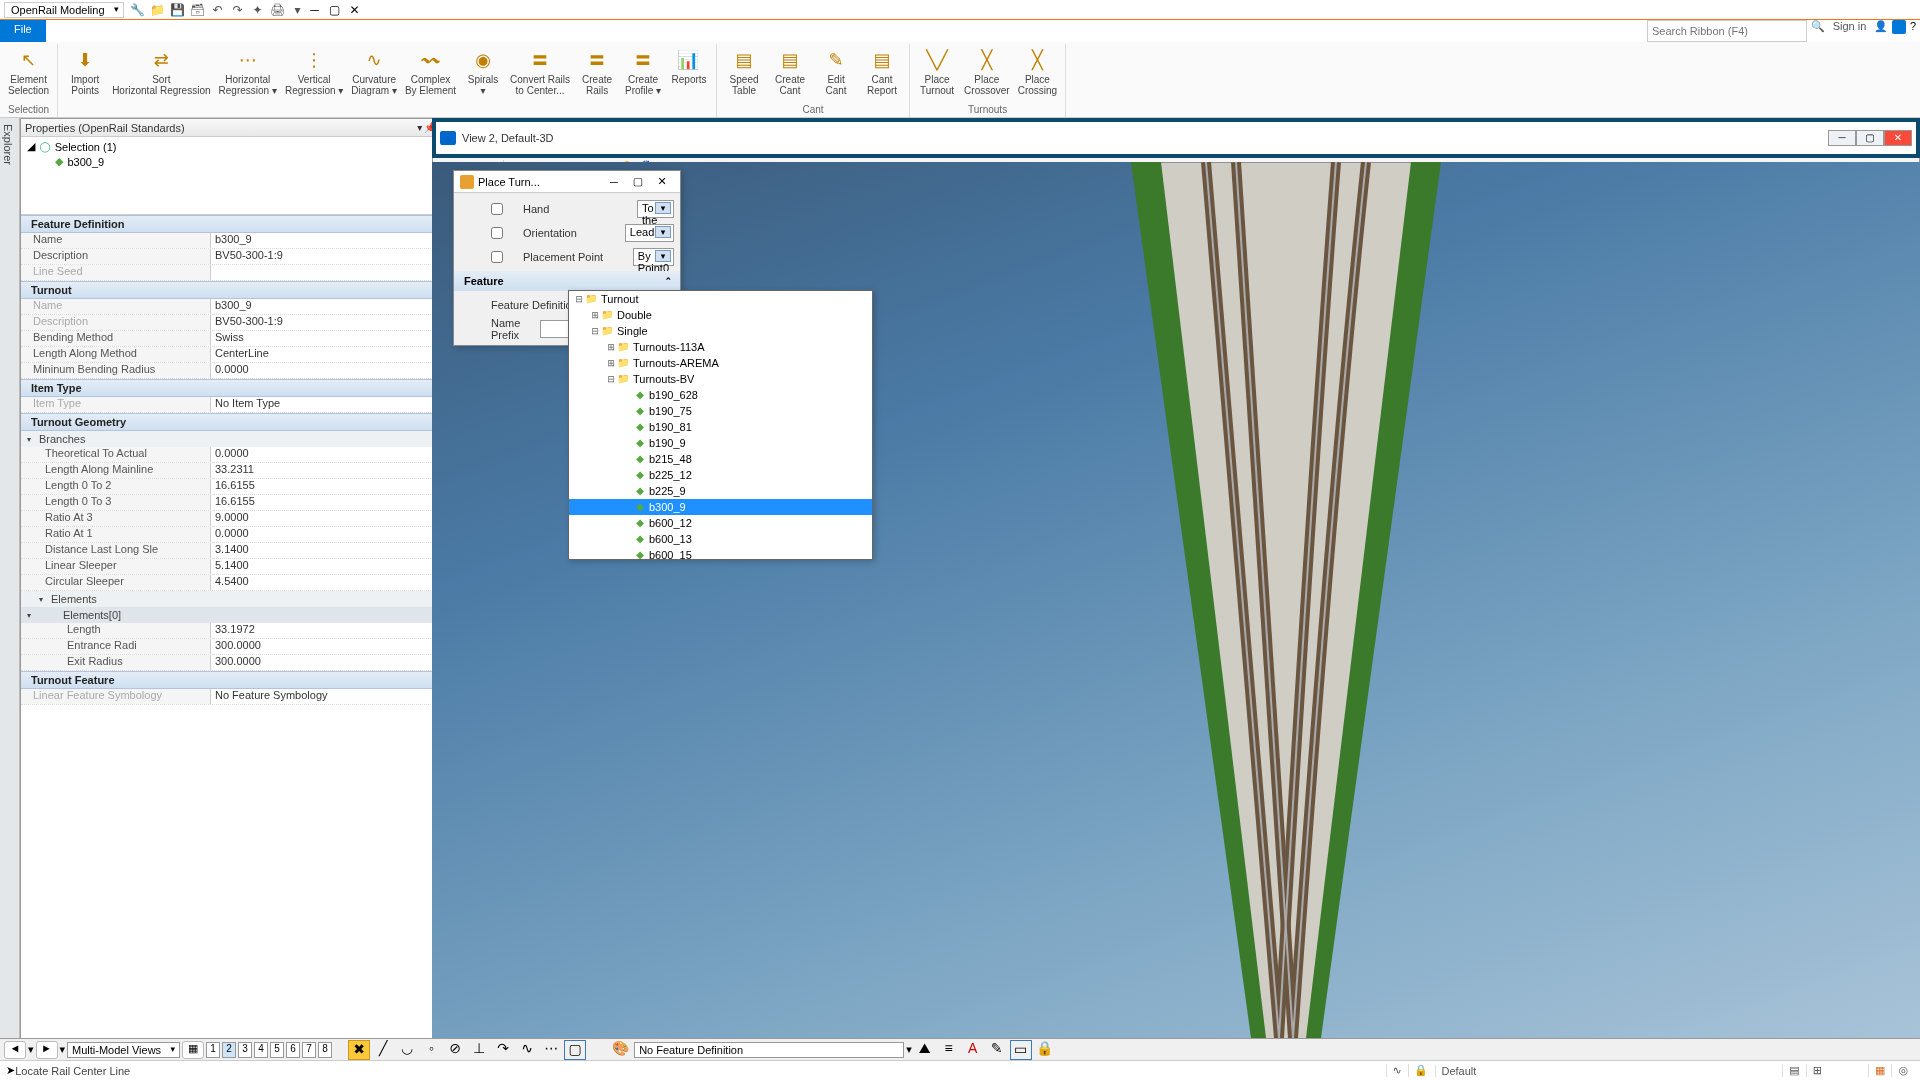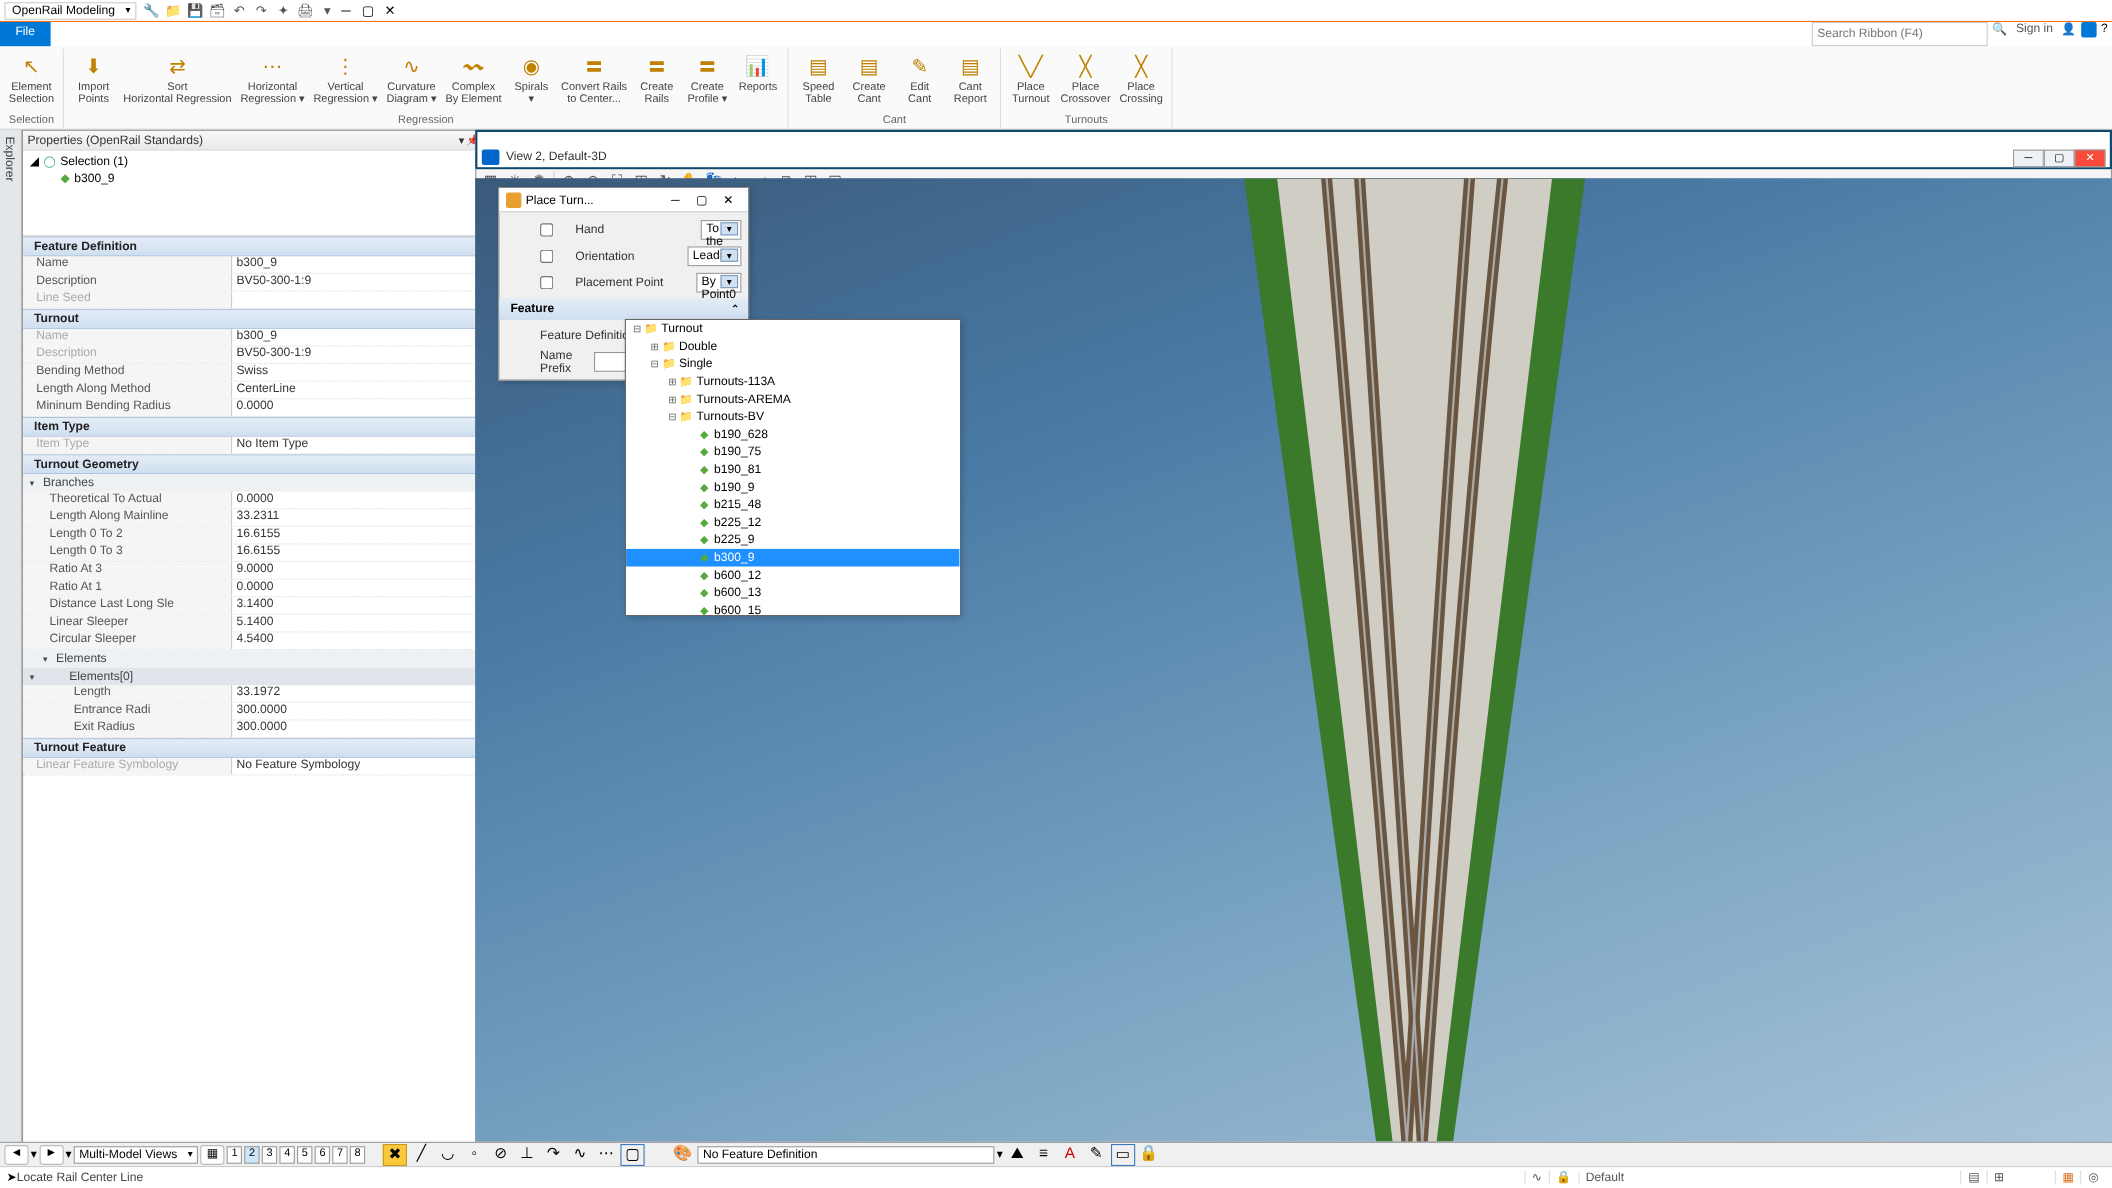--- a/index.html
+++ b/index.html
@@ -54,21 +54,21 @@
 .sub-head { background: #eef1f4; padding: 0 4px 0 18px; font-size: 11px; color: #444; height: 16px; display: flex; align-items: center; position: relative; }
 .sub-head::before { content: "▾"; position: absolute; left: 6px; font-size: 8px; }
 .sub-head2 { padding-left: 30px; }
 .sub-head2::before { left: 18px; }
 .sub-head3 { padding-left: 42px; background: #dfe5ea; }
 .prop-row.indent .k { padding-left: 24px; }
 .prop-row.indent2 .k { padding-left: 46px; }
 
 
 .viewport-wrap { position: absolute; top: 118px; left: 432px; right: 0; bottom: 42px; background: #aaa; }
-.view-titlebar { height: 22px; background: #fff; border: 2px solid #0c4a6e; display: flex; padding: 16px 4px; }
+.view-titlebar { height: 22px; background: #fff; border: 4px solid #0c4a6e; display: flex; align-items: center; padding: 16px 4px; }
 .view-titlebar .vicon { width: 16px; height: 14px; background: #0066cc; border-radius: 2px; margin-right: 6px; }
 .view-titlebar .vtitle { font-size: 11px; color: #333; }
 .view-titlebar .spacer { flex: 1; }
 .view-titlebar .vbtns { display: flex; gap: 0; }
 .view-titlebar .vbtn { width: 28px; height: 16px; border: 1px solid #999; background: #eef2f6; font-size: 10px; text-align: center; line-height: 14px; cursor: pointer; }
 .view-titlebar .vbtn.close { background: #fa4a3a; color: #fff; }
 .view-toolbar { height: 22px; background: #f5f5f5; border: 1px solid #999; border-top: none; display: flex; align-items: center; padding: 0 4px; gap: 4px; }
 .view-toolbar span { width: 18px; height: 18px; font-size: 13px; text-align: center; color: #555; cursor: pointer; }
 .view-canvas { position: absolute; top: 44px; left: 0; right: 0; bottom: 0; background: linear-gradient(160deg, #3a5a7a 0%, #4a7aa5 30%, #7fa8c5 70%, #a8c3d8 100%); overflow: hidden; }
 
@@ -205,21 +205,20 @@
         </div>
         <div class="ribbon-btn">
           <div class="icon">〓</div>
           <div class="label">Create<br>Profile ▾</div>
         </div>
         <div class="ribbon-btn">
           <div class="icon">📊</div>
           <div class="label">Reports<br></div>
         </div>
       </div>
-      <div class="ribbon-group-label">Regression</div>
     </div>
     <div class="ribbon-group">
       <div class="buttons">
         <div class="ribbon-btn">
           <div class="icon">▤</div>
           <div class="label">Speed<br>Table</div>
         </div>
         <div class="ribbon-btn">
           <div class="icon">▤</div>
           <div class="label">Create<br>Cant</div>

